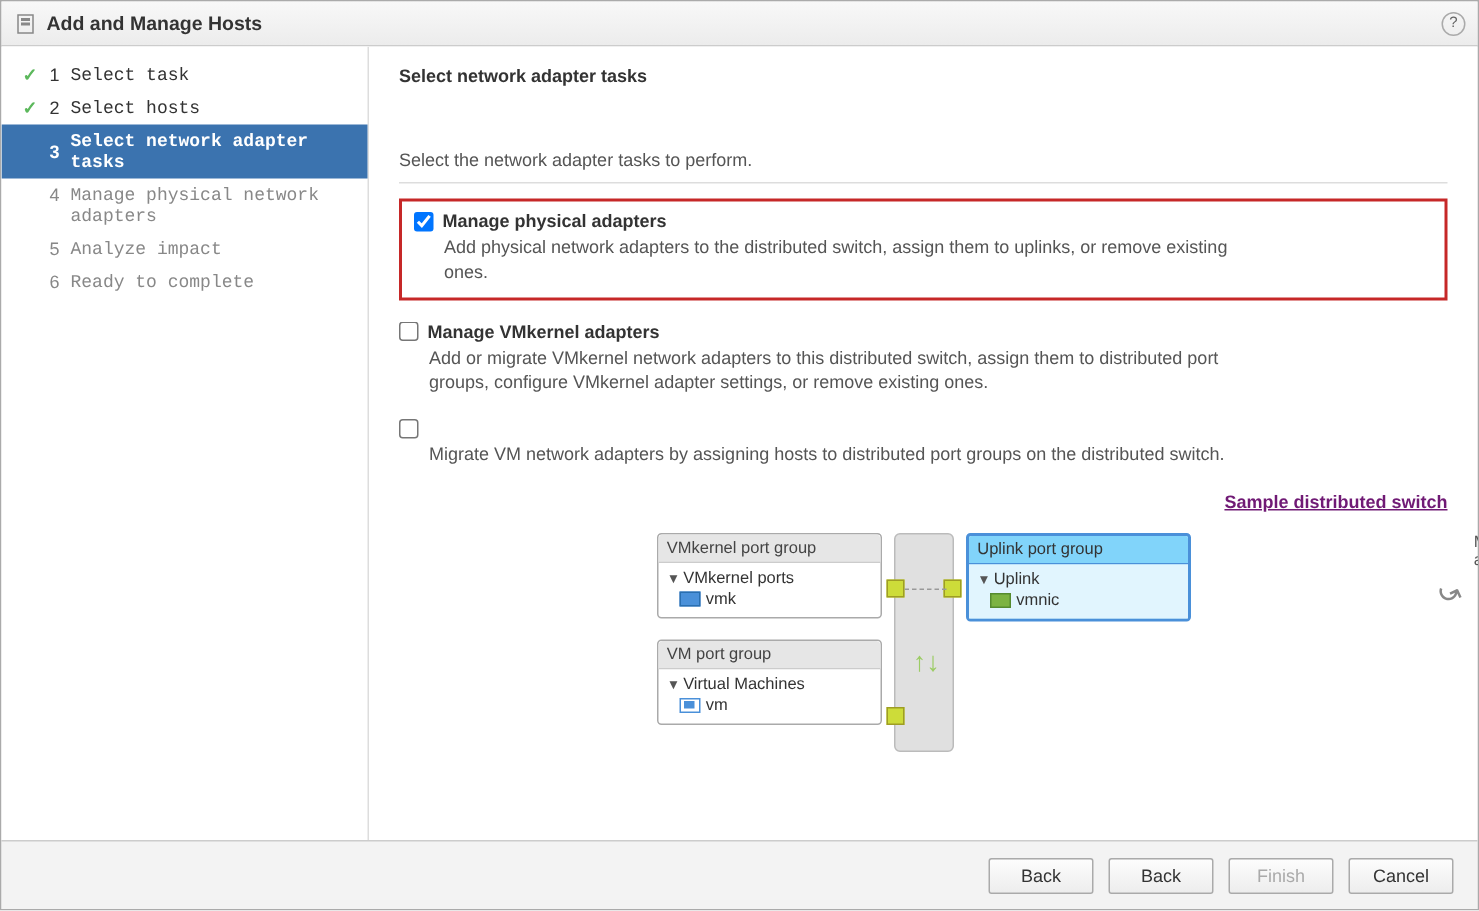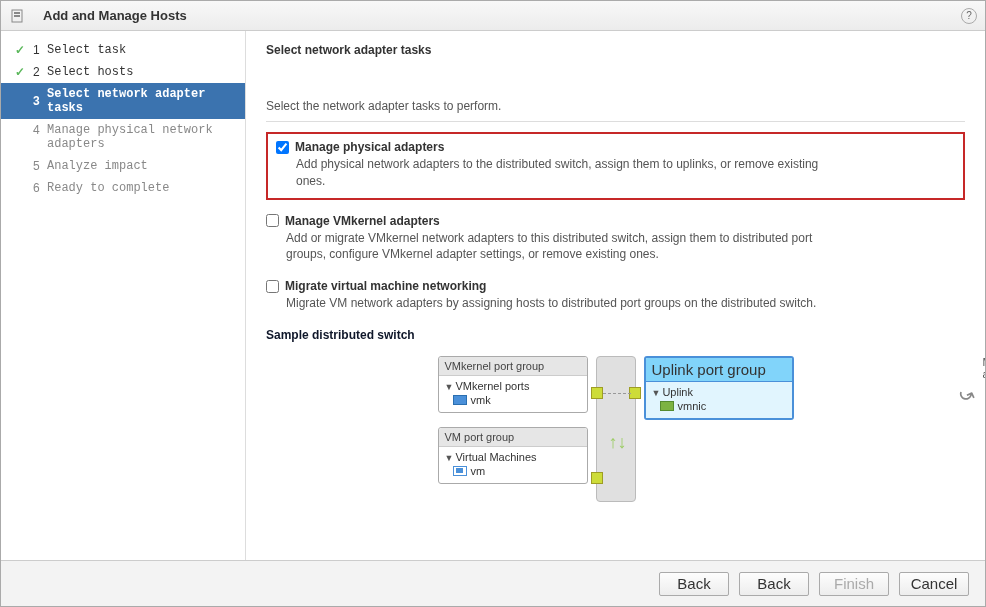--- a/index.html
+++ b/index.html
@@ -1,20 +1,20 @@
 <!DOCTYPE html>
 <html><head>
 <meta charset="utf-8">
 <style>
 * { box-sizing: border-box; margin: 0; padding: 0; }
 body { font-family: Arial, sans-serif; font-size: 12px; color: #333; background: #fff; }
 .dialog { width: 986px; height: 607px; border: 1px solid #aaa; display: flex; flex-direction: column; background: #f5f5f5; }
 .titlebar { height: 30px; background: linear-gradient(#f8f8f8, #ececec); border-bottom: 1px solid #ccc; display: flex; align-items: center; padding: 0 8px; }
 .titlebar-icon { width: 16px; height: 16px; margin-right: 6px; display: flex; align-items: center; justify-content: center; }
-.titlebar-title { font-weight: bold; flex: 1; color: #333; font-size: 13px; margin-left: 12px; }
+.titlebar-title { font-weight: bold; flex: 1; color: #333; font-size: 13px; }
 .help-icon { width: 16px; height: 16px; border: 1px solid #aaa; border-radius: 50%; display: flex; align-items: center; justify-content: center; font-size: 10px; color: #666; cursor: pointer; }
 .body { flex: 1; display: flex; overflow: hidden; background: #fff; }
 .sidebar { width: 245px; background: #fff; border-right: 1px solid #ddd; padding-top: 8px; }
 .step { display: flex; align-items: center; padding: 4px 10px 4px 14px; font-size: 12px; color: #888; }
 .step.done { color: #333; }
 .step.active { background: #3b73af; color: #fff; font-weight: bold; }
 .step.done .step-label { color: #333; }
 .step.active .step-label { color: #fff; }
 .step .checkmark { width: 14px; color: #5cb85c; font-weight: bold; margin-right: 4px; }
 .step.active .checkmark, .step.pending .checkmark { visibility: hidden; }
@@ -25,21 +25,21 @@
 .content-title { font-weight: bold; font-size: 12px; margin-bottom: 4px; color: #333; }
 .content-subtitle { color: #555; margin-bottom: 8px; margin-top: 42px; }
 hr.sep { border: none; border-top: 1px solid #ddd; margin-bottom: 10px; }
 .task-block { margin-bottom: 16px; }
 .task-header { display: flex; align-items: center; }
 .task-header input[type=checkbox] { margin-right: 6px; }
 .task-title { font-weight: bold; color: #333; }
 .task-desc { margin-left: 20px; color: #555; margin-top: 2px; line-height: 1.4; max-width: 540px; }
 .highlight-box { border: 2px solid #c62828; padding: 6px 8px 8px 8px; margin-bottom: 14px; }
 .highlight-box .task-block { margin-bottom: 0; }
-.diagram-title { text-align: left; font-weight: bold; margin: 10px 0 14px 0; color: #0f172a; }
+.diagram-title { text-align: right; font-weight: bold; margin: 10px 0 14px 0; color: #701a75; text-decoration: underline; }
 .diagram { display: flex; justify-content: center; position: relative; }
 .diagram-inner { display: flex; gap: 0; align-items: flex-start; position: relative; }
 .left-col { display: flex; flex-direction: column; gap: 14px; }
 .pg-box { border: 1px solid #aaa; border-radius: 3px; width: 150px; background: #fff; }
 .pg-head { background: #e6e6e6; border-bottom: 1px solid #ccc; padding: 3px 6px; font-size: 11px; color: #444; border-radius: 3px 3px 0 0; }
 .pg-body { padding: 4px 6px; font-size: 11px; }
 .pg-item { display: flex; align-items: center; margin: 2px 0 2px 8px; }
 .tri { font-size: 9px; margin-right: 2px; color: #555; }
 .pg-icon { width: 14px; height: 10px; margin-right: 4px; display: inline-block; }
 .icon-vmk { background: #4a90d9; border: 1px solid #2a6fb0; }
@@ -47,27 +47,27 @@
 .icon-vm::after { content: ""; position: absolute; left: 2px; top: 1px; width: 7px; height: 5px; background: #4a90d9; }
 .icon-vmnic { background: #7cb342; border: 1px solid #558b2f; }
 .switch-col { width: 40px; background: #e0e0e0; border: 1px solid #bbb; border-radius: 4px; margin: 0 8px; position: relative; height: 146px; }
 .conn-dot { width: 12px; height: 12px; background: #cddc39; border: 1px solid #9e9d24; position: absolute; }
 .conn-dot.l1 { left: -6px; top: 30px; }
 .conn-dot.l2 { left: -6px; top: 115px; }
 .conn-dot.r1 { right: -6px; top: 30px; }
 .arrows { position: absolute; left: 12px; top: 80px; color: #9ccc65; font-size: 18px; line-height: 10px; }
 .right-col { }
 .uplink-box { border: 2px solid #4a90d9; border-radius: 3px; width: 150px; background: #b3e5fc; }
-.uplink-head { background: #81d4fa; border-bottom: 1px solid #4a90d9; padding: 3px 6px; font-size: 15px; color: #333; border-radius: 2px 2px 0 0; }
+.uplink-head { background: #81d4fa; border-bottom: 1px solid #4a90d9; padding: 3px 6px; font-size: 11px; color: #333; border-radius: 2px 2px 0 0; }
 .uplink-body { padding: 4px 6px; font-size: 11px; background: #e1f5fe; }
 .callout { position: absolute; left: 545px; top: 0; width: 120px; font-size: 11px; color: #555; }
 .callout-arrow { position: absolute; left: -24px; top: 26px; font-size: 20px; color: #888; transform: rotate(200deg); }
 .diagram-wrap { position: relative; display: inline-block; }
 .footer { height: 46px; border-top: 1px solid #ccc; background: #f3f3f3; display: flex; align-items: center; justify-content: flex-end; padding: 0 16px; gap: 10px; }
-.btn { min-width: 70px; height: 24px; border: 1px solid #aaa; background: linear-gradient(#fdfdfd, #ededed); border-radius: 2px; font-size: 15px; color: #333; cursor: pointer; }
+.btn { min-width: 70px; height: 24px; border: 1px solid #aaa; background: linear-gradient(#fdfdfd, #ededed); border-radius: 2px; font-size: 12px; color: #333; cursor: pointer; }
 .btn:disabled { color: #aaa; cursor: default; }
 .conn-line { position: absolute; border-top: 1px dashed #999; }
 </style>
 </head>
 <body>
 
 <div class="dialog">
 
   <div class="titlebar">
     <span class="titlebar-icon">
@@ -135,21 +135,20 @@
         <div class="task-header">
           <input type="checkbox" style="">
           <span class="task-title">Manage VMkernel adapters</span>
         </div>
         <div class="task-desc">Add or migrate VMkernel network adapters to this distributed switch, assign them to distributed port groups, configure VMkernel adapter settings, or remove existing ones.</div>
       </div>
 
       <div class="task-block">
         <div class="task-header">
           <input type="checkbox" style="">
-          <span class="task-title">Migrate virtual machine networking</span>
         </div>
         <div class="task-desc">Migrate VM network adapters by assigning hosts to distributed port groups on the distributed switch.</div>
       </div>
 
       <div class="diagram-title">Sample distributed switch</div>
 
       <div class="diagram">
         <div class="diagram-wrap">
           <div class="diagram-inner">
             <div class="left-col">

